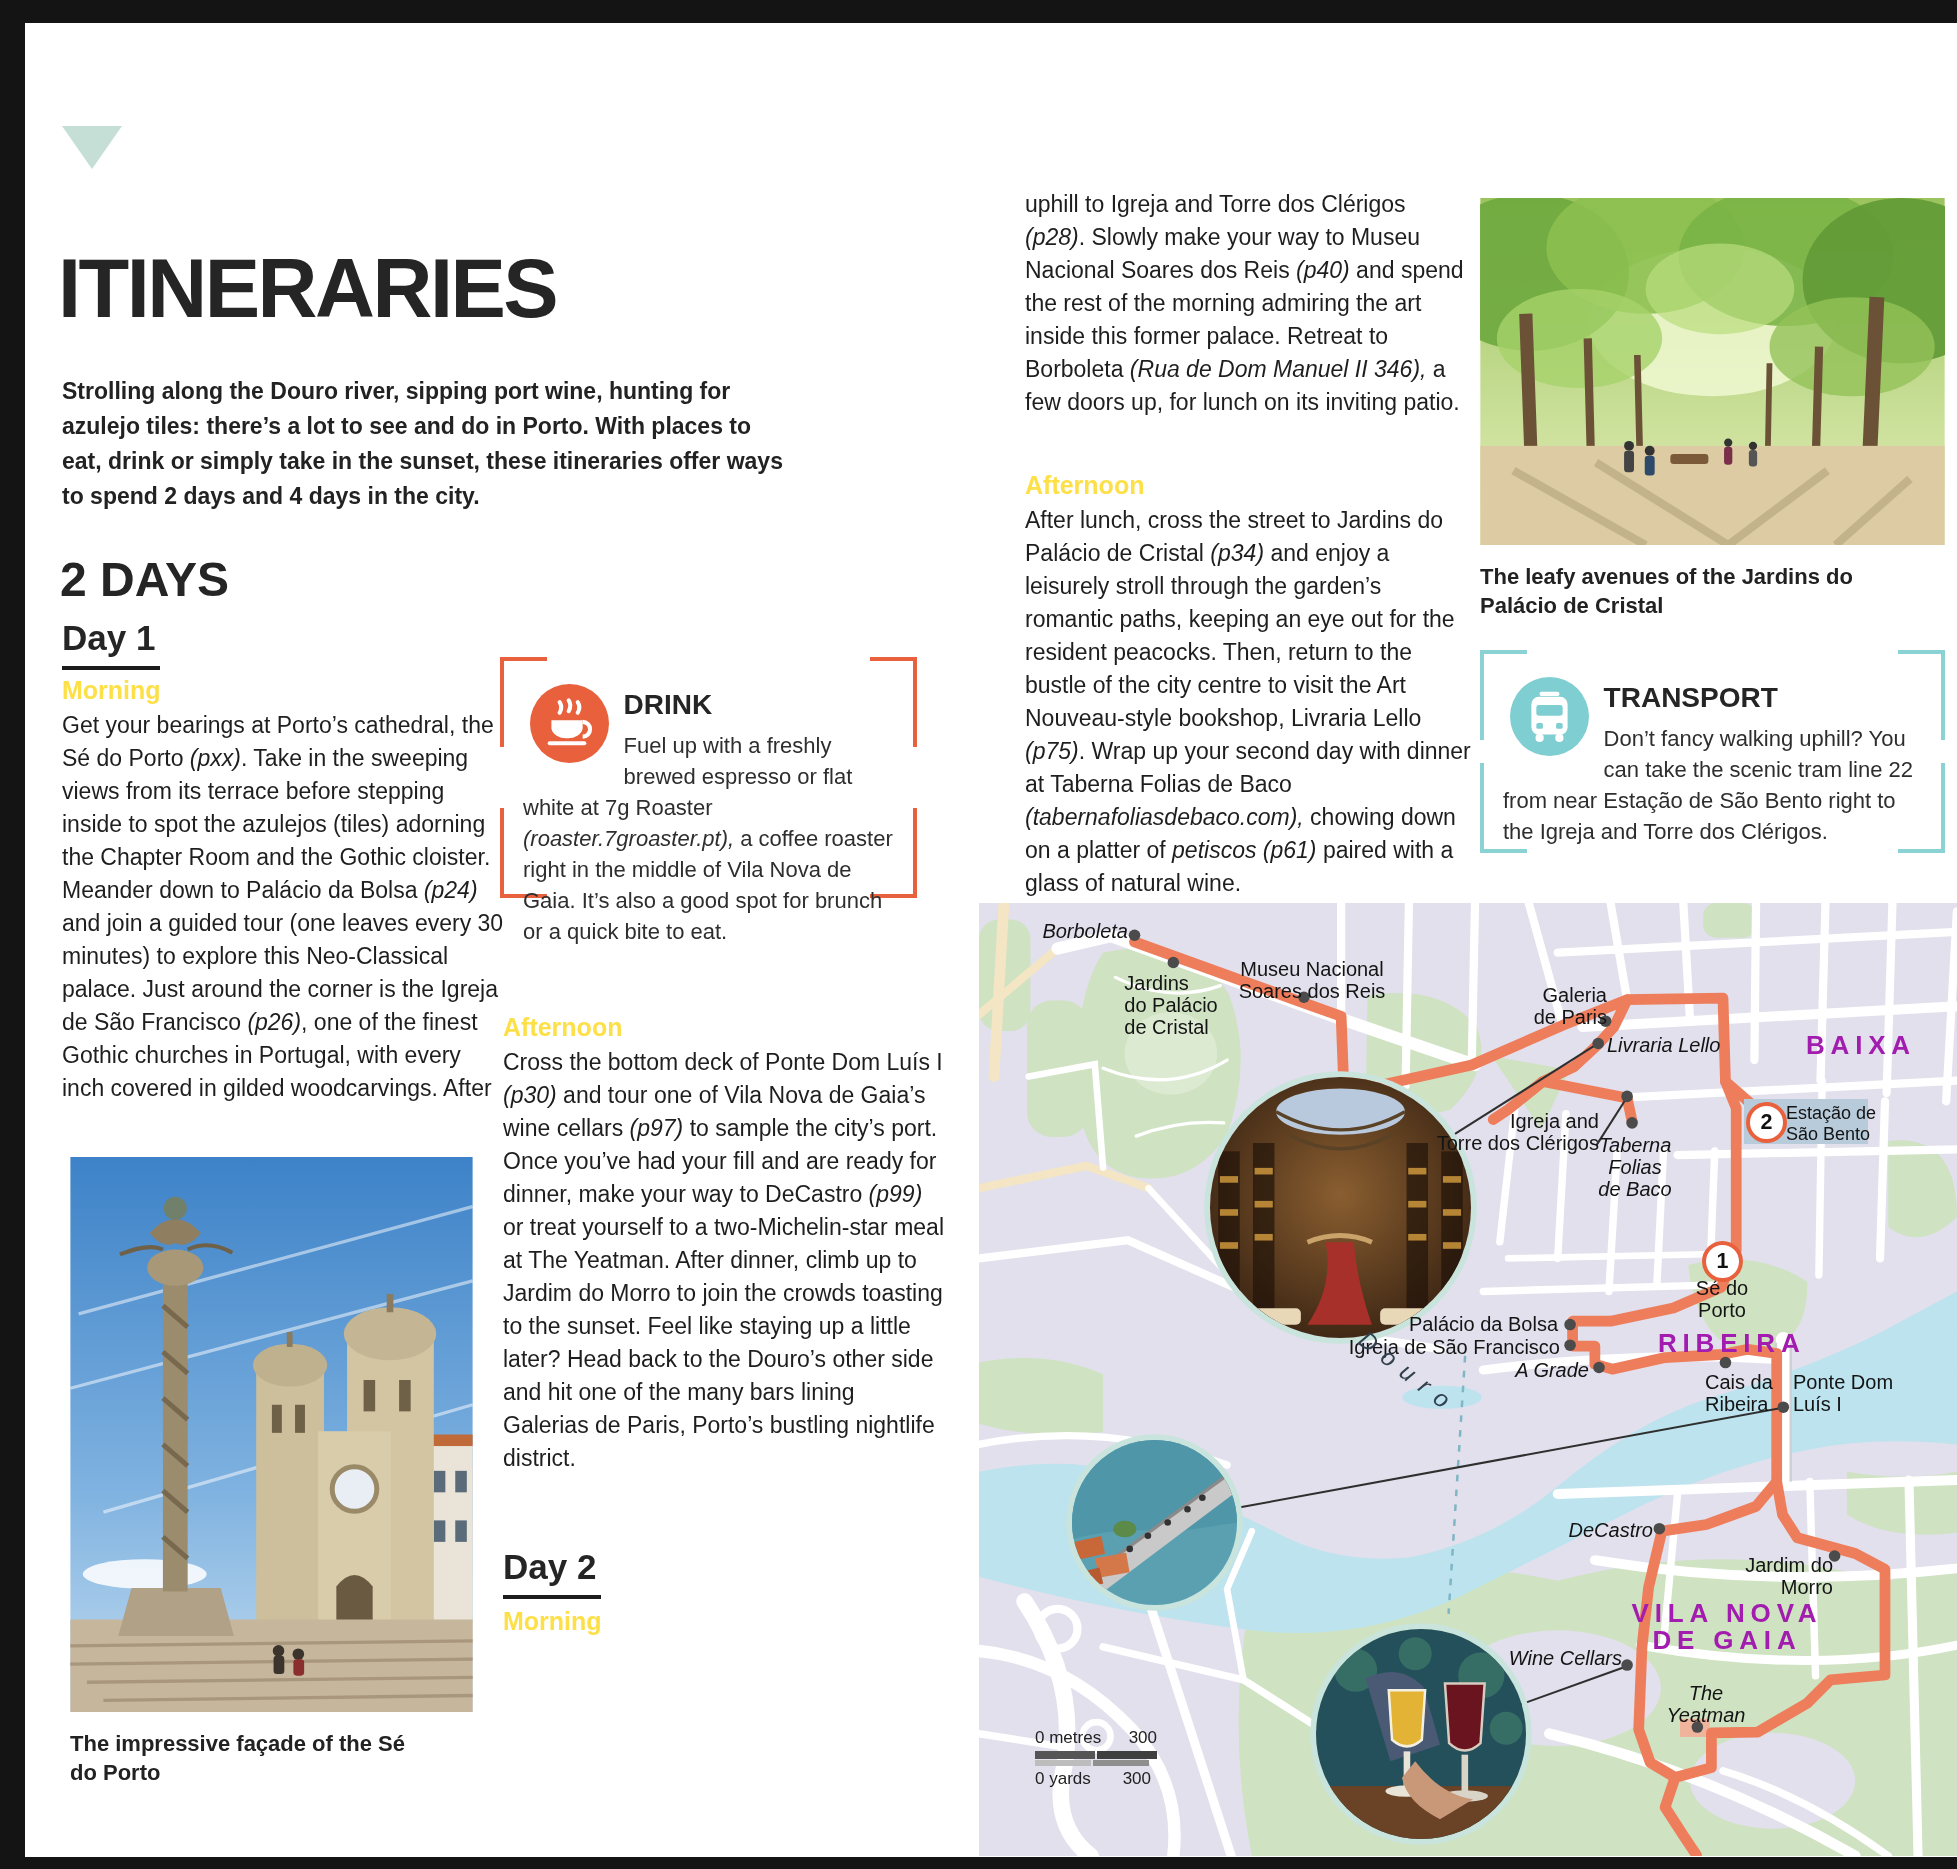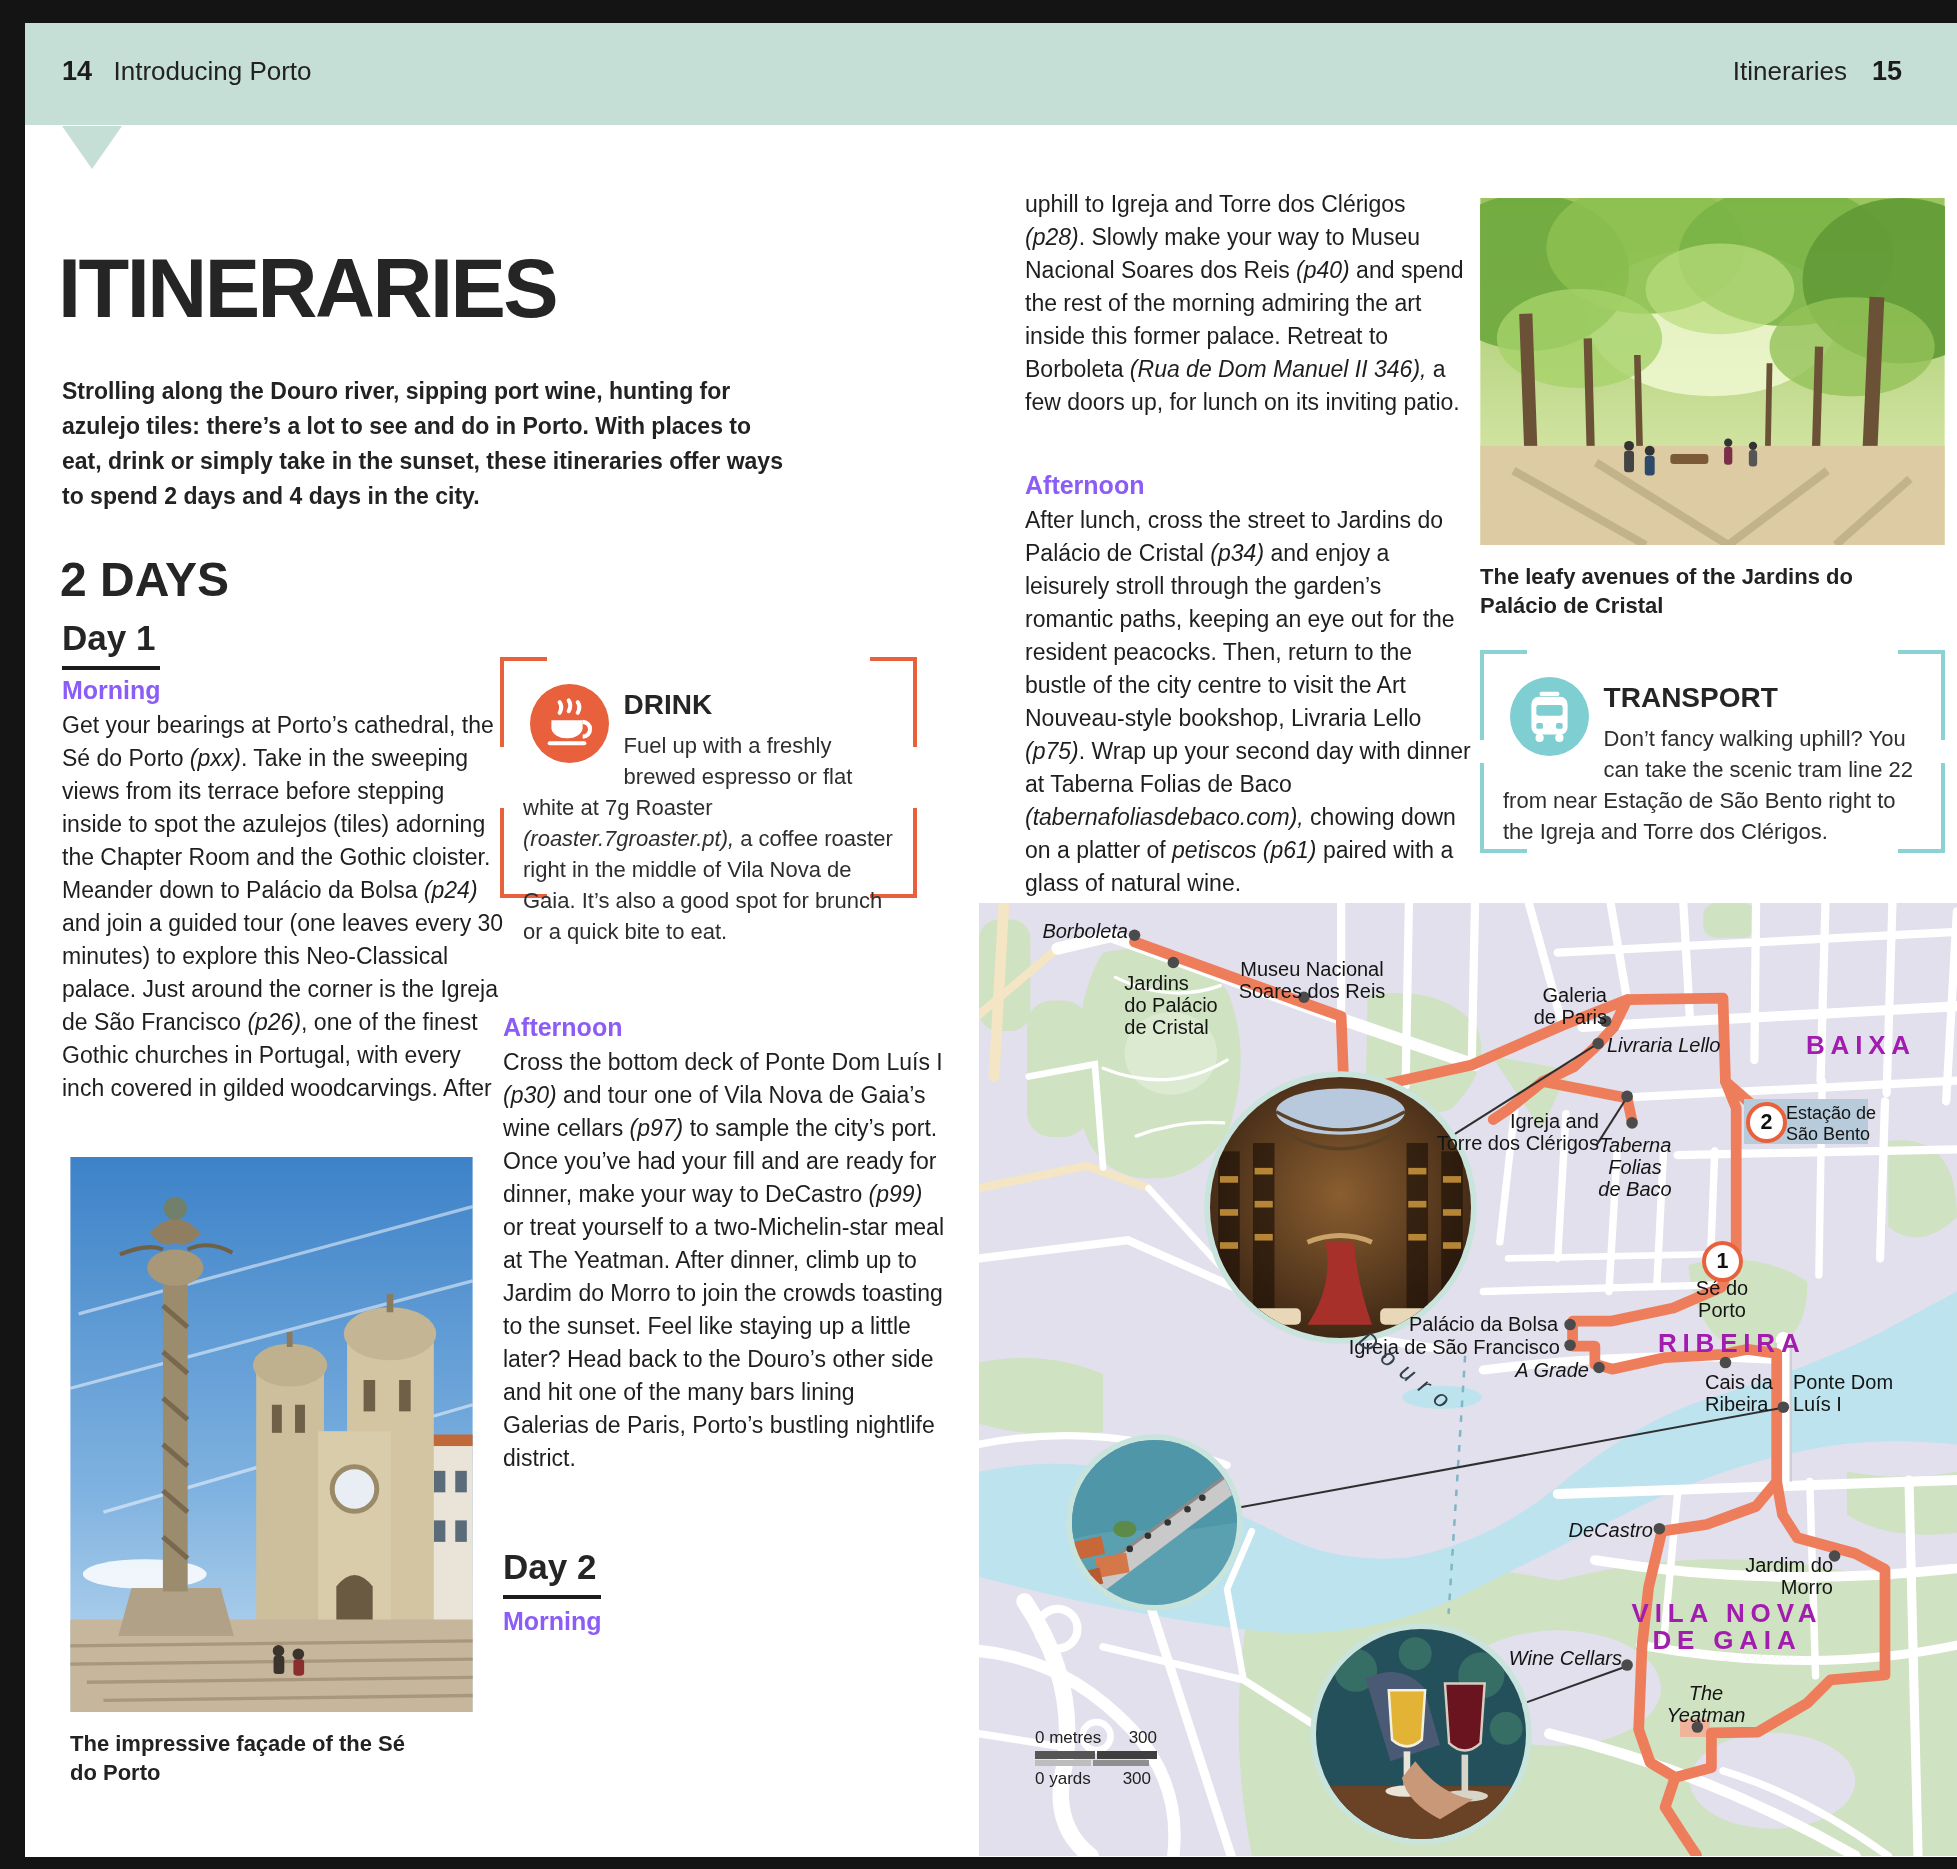--- a/index.html
+++ b/index.html
@@ -17,21 +17,21 @@
          border-left:30px solid transparent;border-right:30px solid transparent;
          border-top:43px solid #c5dfd6;}
   
   .big-title{position:absolute;left:58px;top:241px;font-size:83px;font-weight:800;
              letter-spacing:-2.5px;color:#252525;}
   .intro{position:absolute;left:62px;top:374px;width:727px;font-size:23px;font-weight:bold;
          line-height:35px;color:#222;}
   .h-2days{position:absolute;left:60px;top:552px;font-size:48px;font-weight:800;color:#252525;}
   .day-head{font-size:35px;font-weight:800;color:#252525;}
   .day-head .rule{display:block;width:98px;height:3.3px;background:#1c1c1c;margin-top:8.3px;}
-  .subhead{font-size:25px;font-weight:800;color:#8b5cf6;}
+  .subhead{font-size:25px;font-weight:800;color:#fde047;}
   .body-text{font-size:23px;line-height:33px;color:#1e1e1e;}
   .body-text i{font-style:italic;}
   .caption{font-size:22px;font-weight:bold;line-height:29px;color:#222;}
   
   .callout{position:absolute;}
   .corner{position:absolute;width:43px;height:86px;}
   .c-tl{left:0;top:0;border-left:4.1px solid;border-top:4.1px solid;}
   .c-tr{right:0;top:0;border-right:4.1px solid;border-top:4.1px solid;}
   .c-bl{left:0;bottom:0;border-left:4.1px solid;border-bottom:4.1px solid;}
   .c-br{right:0;bottom:0;border-right:4.1px solid;border-bottom:4.1px solid;}
@@ -69,30 +69,20 @@
   .sb-light{width:114px;height:5.8px;margin-bottom:3.3px;display:flex;gap:1.7px;}
   .sb-light div{flex:1;}
   .blackbar{position:absolute;left:0;right:0;bottom:0;height:13.2px;background:#141414;}
 </style>
 </head>
 <body>
 
 <div id="canvas">
   <div class="page"></div>
 
-  <div class="header">
-    <div class="hdr-left">
-      <span class="folio">14</span>
-      <span class="sect">Introducing Porto</span>
-    </div>
-    <div class="hdr-right">
-      <span class="sect">Itineraries</span>
-      <span class="folio">15</span>
-    </div>
-  </div>
   <div class="notch"></div>
 
   <div class="big-title">ITINERARIES</div>
   <div class="intro">Strolling along the Douro river, sipping port wine, hunting for azulejo tiles: there’s a lot to see and do in Porto. With places to eat, drink or simply take in the sunset, these itineraries offer ways to spend 2 days and 4 days in the city.</div>
   <div class="h-2days">2 DAYS</div>
   <div class="day-head" style="position:absolute;left:62px;top:618px;">
     <span>Day 1</span><span class="rule"></span>
   </div>
   <div class="subhead" style="position:absolute;left:62px;top:676px;">Morning</div>
   <div class="body-text" style="position:absolute;left:62px;top:709px;width:442px;"><span>Get your bearings at Porto’s cathedral, the Sé do Porto </span><i>(pxx)</i><span>. Take in the sweeping views from its terrace before stepping inside to spot the azulejos (tiles) adorning the Chapter Room and the Gothic cloister. Meander down to Palácio da Bolsa </span><i>(p24)</i><span> and join a guided tour (one leaves every 30 minutes) to explore this Neo-Classical palace. Just around the corner is the Igreja de São Francisco </span><i>(p26)</i><span>, one of the finest Gothic churches in Portugal, with every inch covered in gilded woodcarvings. After</span></div>

